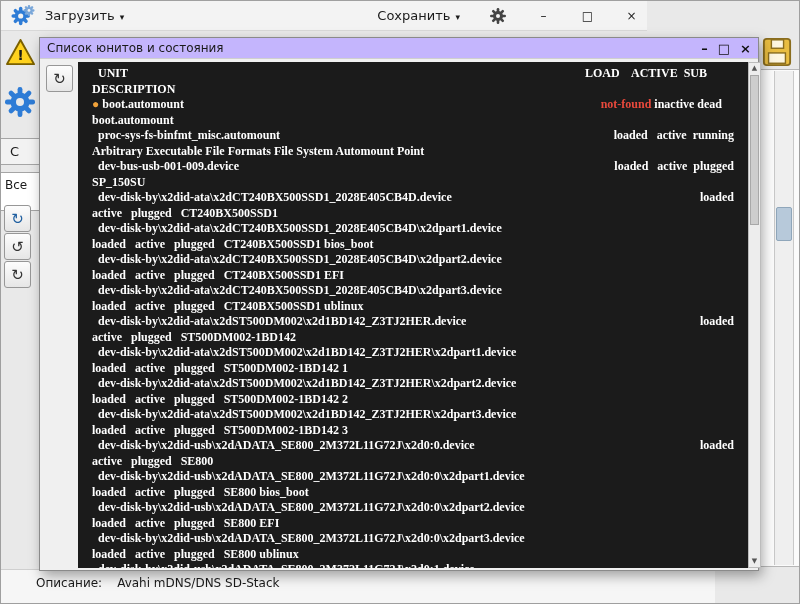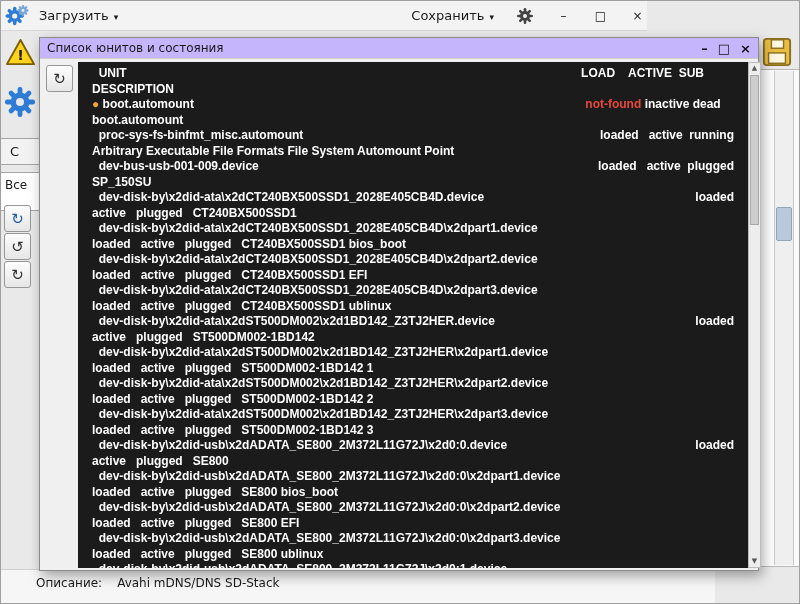--- a/index.html
+++ b/index.html
@@ -1,25 +1,25 @@
 <!DOCTYPE html>
 <html><head>
 <meta charset="utf-8">
 <style>
   *{margin:0;padding:0;box-sizing:border-box}
   html,body{width:800px;height:604px}
   body{position:relative;font-family:"DejaVu Sans",sans-serif;background:#e9e9e9;overflow:hidden;color:#1a1a1a;border:1px solid #9f9f9f}
 
   
-  .titlebar{position:absolute;top:0;left:0;width:646px;height:30px;background:#f3f3f3;border-bottom:1px solid #d8d8d8;display:flex;align-items:center;padding:0 2px;z-index:5}
+  .titlebar{position:absolute;top:0;left:0;width:646px;height:30px;background:#f3f3f3;border-bottom:1px solid #d8d8d8;display:flex;align-items:center;padding:0 8px;z-index:5}
   .appicon{width:24px;height:24px;margin-left:2px;flex:0 0 auto}
   .tb-btn{display:flex;align-items:center;gap:5px;background:none;border:none;font:13px "DejaVu Sans",sans-serif;color:#1a1a1a;margin-left:10px;cursor:default;z-index:2}
   .caret{font-size:9px;position:relative;top:1px}
   .win-title{position:absolute;left:0;right:0;top:7px;text-align:center;font-size:13px;color:#1a1a1a;pointer-events:none}
-  .tb-right{margin-left:auto;display:flex;align-items:center;gap:22px;z-index:2}
+  .tb-right{margin-left:auto;display:flex;align-items:center;gap:29px;z-index:2}
   .wbtn{font-size:12px;width:15px;text-align:center;color:#222;line-height:1;cursor:default}
 
   
   .warn{position:absolute;left:4px;top:37px;z-index:1}
   .biggear{position:absolute;left:2px;top:84px;z-index:1}
   .side-tab{position:absolute;left:0;top:137px;width:39px;height:27px;background:#f2f2f2;border:1px solid #a5a5a5;border-left:none;padding:5px 0 0 9px;font-size:13px;z-index:1}
   .side-combo{position:absolute;left:0;top:171px;width:39px;height:39px;background:#ffffff;border:1px solid #a5a5a5;border-left:none;padding:5px 0 0 4px;font-size:12px;z-index:1}
   .sq{position:absolute;width:27px;height:27px;background:linear-gradient(#fdfdfd,#e6e6e6);border:1px solid #979797;border-radius:3px;display:flex;align-items:center;justify-content:center;font-size:15px;color:#333;cursor:default;z-index:1}
   .btn-refresh{left:3px;top:204px;color:#1f5fa0}
   .btn-undo{left:3px;top:232px}
@@ -35,21 +35,21 @@
   .statusbar{position:absolute;left:0;bottom:0;width:714px;height:34px;background:#f6f6f6;border-top:1px solid #cfcfcf;padding:6px 0 0 35px;font-size:12px;z-index:4}
   .svalue{margin-left:15px}
 
   
   .dialog{position:absolute;left:38px;top:36px;width:720px;height:534px;background:#f0f0f0;border:1px solid #8a8a8a;box-shadow:3px 5px 12px rgba(0,0,0,.35);z-index:10}
   .dtitlebar{height:21px;background:#c4b5fd;border-bottom:1px solid #cfcfcf;display:flex;align-items:center;padding:0 7px;font-size:12px}
   .dbtns{margin-left:auto;display:flex;gap:10px;align-items:center}
   .dwbtn{font-size:13px;font-weight:bold;color:#111;line-height:1;cursor:default}
   .dialog-refresh{left:6px;top:27px}
 
-  .unit-list{position:absolute;left:38px;top:24px;width:670px;height:506px;background:#1b1b1b;color:#ffffff;font-family:Liberation Sans, sans-serif;font-size:12px;font-weight:bold;line-height:15.5px;padding:4px 14px 0 14px;overflow:hidden;white-space:pre}
+  .unit-list{position:absolute;left:38px;top:24px;width:670px;height:506px;background:#1b1b1b;color:#ffffff;font-family:Liberation Serif, serif;font-size:12px;font-weight:bold;line-height:15.5px;padding:4px 14px 0 14px;overflow:hidden;white-space:pre}
   .uline{display:flex;justify-content:space-between}
   .bullet{color:#f0a23a}
 
   .dscroll{position:absolute;left:708px;top:24px;width:13px;height:506px;background:#ededed;border:1px solid #bcbcbc}
   .darrow{position:absolute;left:0;width:11px;text-align:center;font-size:7px;color:#555;line-height:11px;cursor:default}
   .darrow.up{top:0}
   .darrow.down{bottom:0}
   .dthumb{position:absolute;left:1px;width:9px;top:12px;height:150px;background:#cdcdcd;border:1px solid #a8a8a8}
 </style>
 </head>

